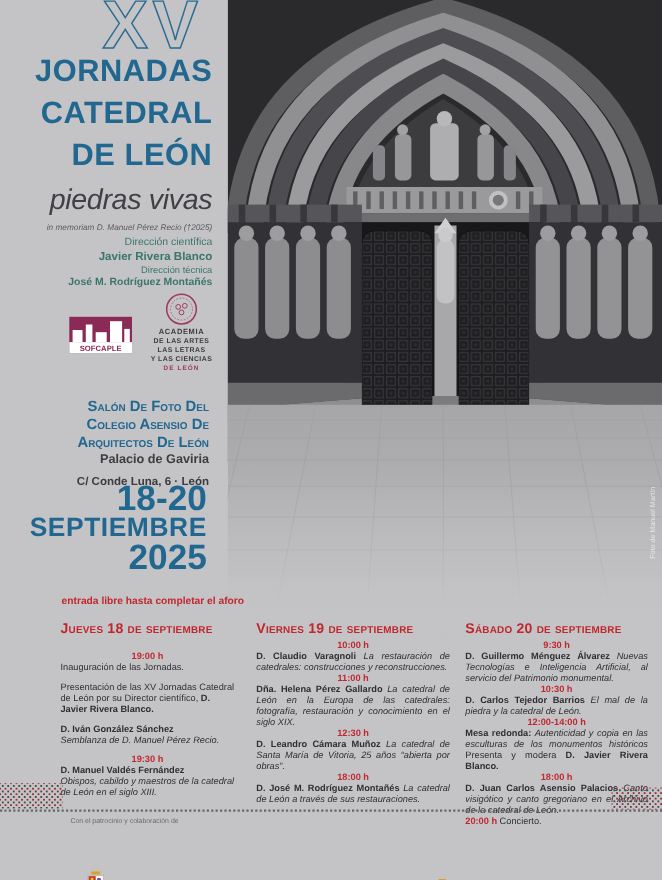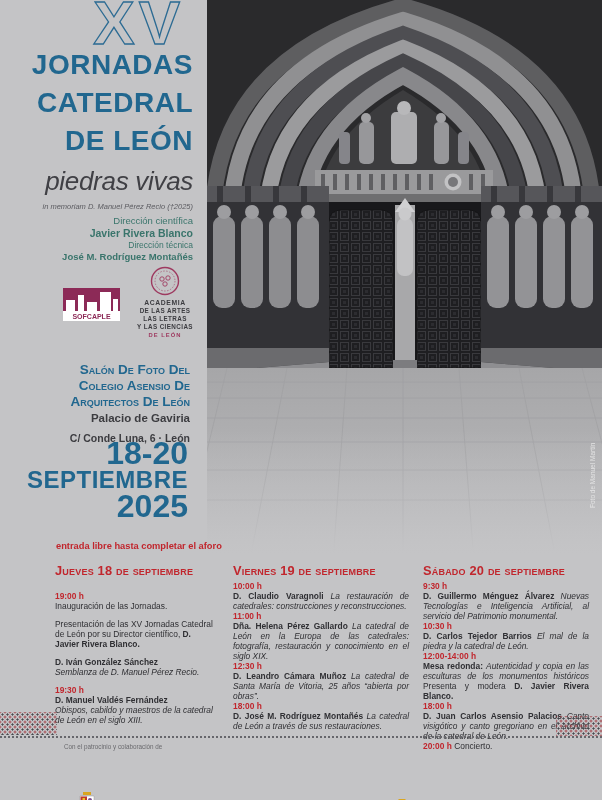--- a/index.html
+++ b/index.html
@@ -43,21 +43,21 @@
   .schedule{position:absolute;left:55px;top:564px;width:534px;display:flex;}
   .col{font-size:8.4px;line-height:10px;color:#2f2f33;}
   .col1{width:158px;margin-right:20px;}
   .col2{width:176px;margin-right:14px;}
   .col3{width:166px;}
   .day-title{margin:0 0 3px;font-size:12.8px;line-height:14px;color:#c1262d;font-variant:small-caps;font-weight:bold;letter-spacing:.2px;}
   .col1 .day-title{margin-bottom:13px;}
   .it{margin:0;}
   .col1 .it{margin-bottom:8px;}
   .col2 .it,.col3 .it{text-align:justify;}
-  .time{display:block;color:#c1262d;font-weight:bold;}
+  .time{display:block;color:#c1262d;font-weight:bold;text-align:center;}
   .time-inline{color:#c1262d;font-weight:bold;}
   .spk{font-weight:bold;}
   .blk{display:block;}
   .wrk{font-style:italic;}
 
   
   .dots{background-image:radial-gradient(circle,#47474c .9px,transparent 1.2px),radial-gradient(circle,#9e3038 .9px,transparent 1.2px);background-size:5px 5px,5px 5px;background-position:0 0,2.5px 2.5px;position:absolute;}
   .dots-left{left:0;top:712px;width:57px;height:23px;}
   .dots-right{right:0;top:716px;width:46px;height:20px;}
   .dotline{position:absolute;left:0;right:0;top:736px;border-top:2px dotted #66666b;}

